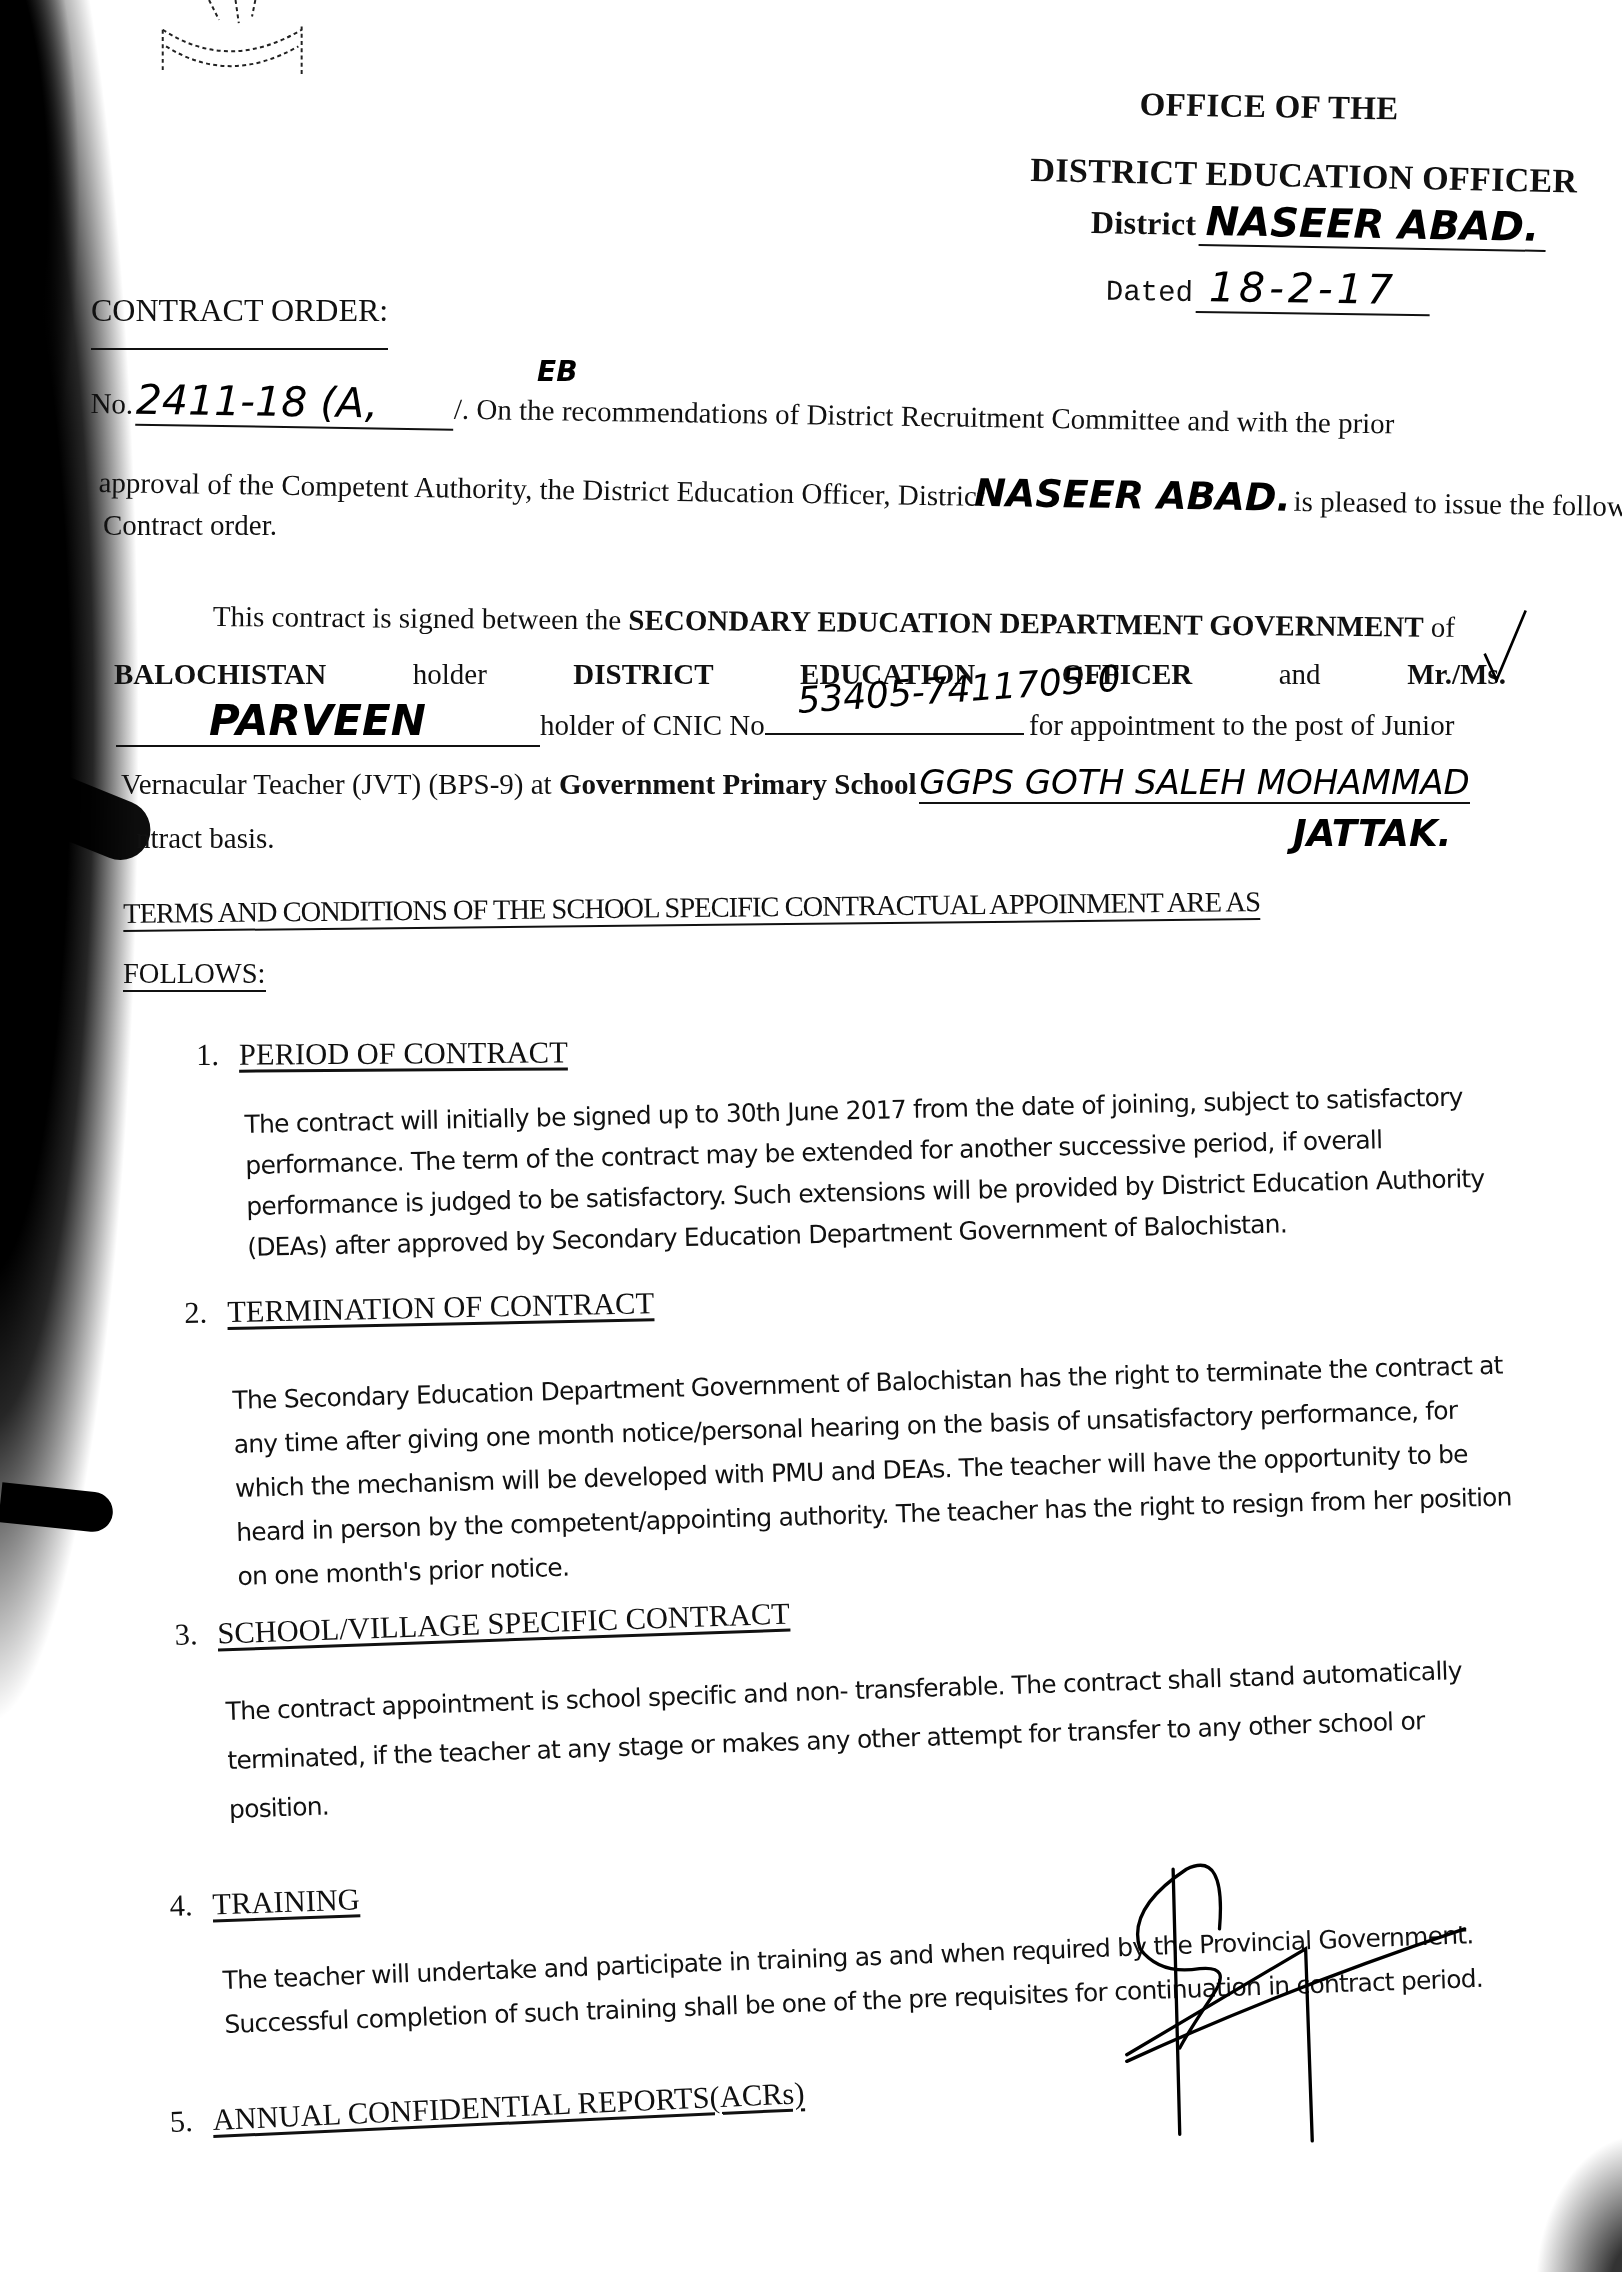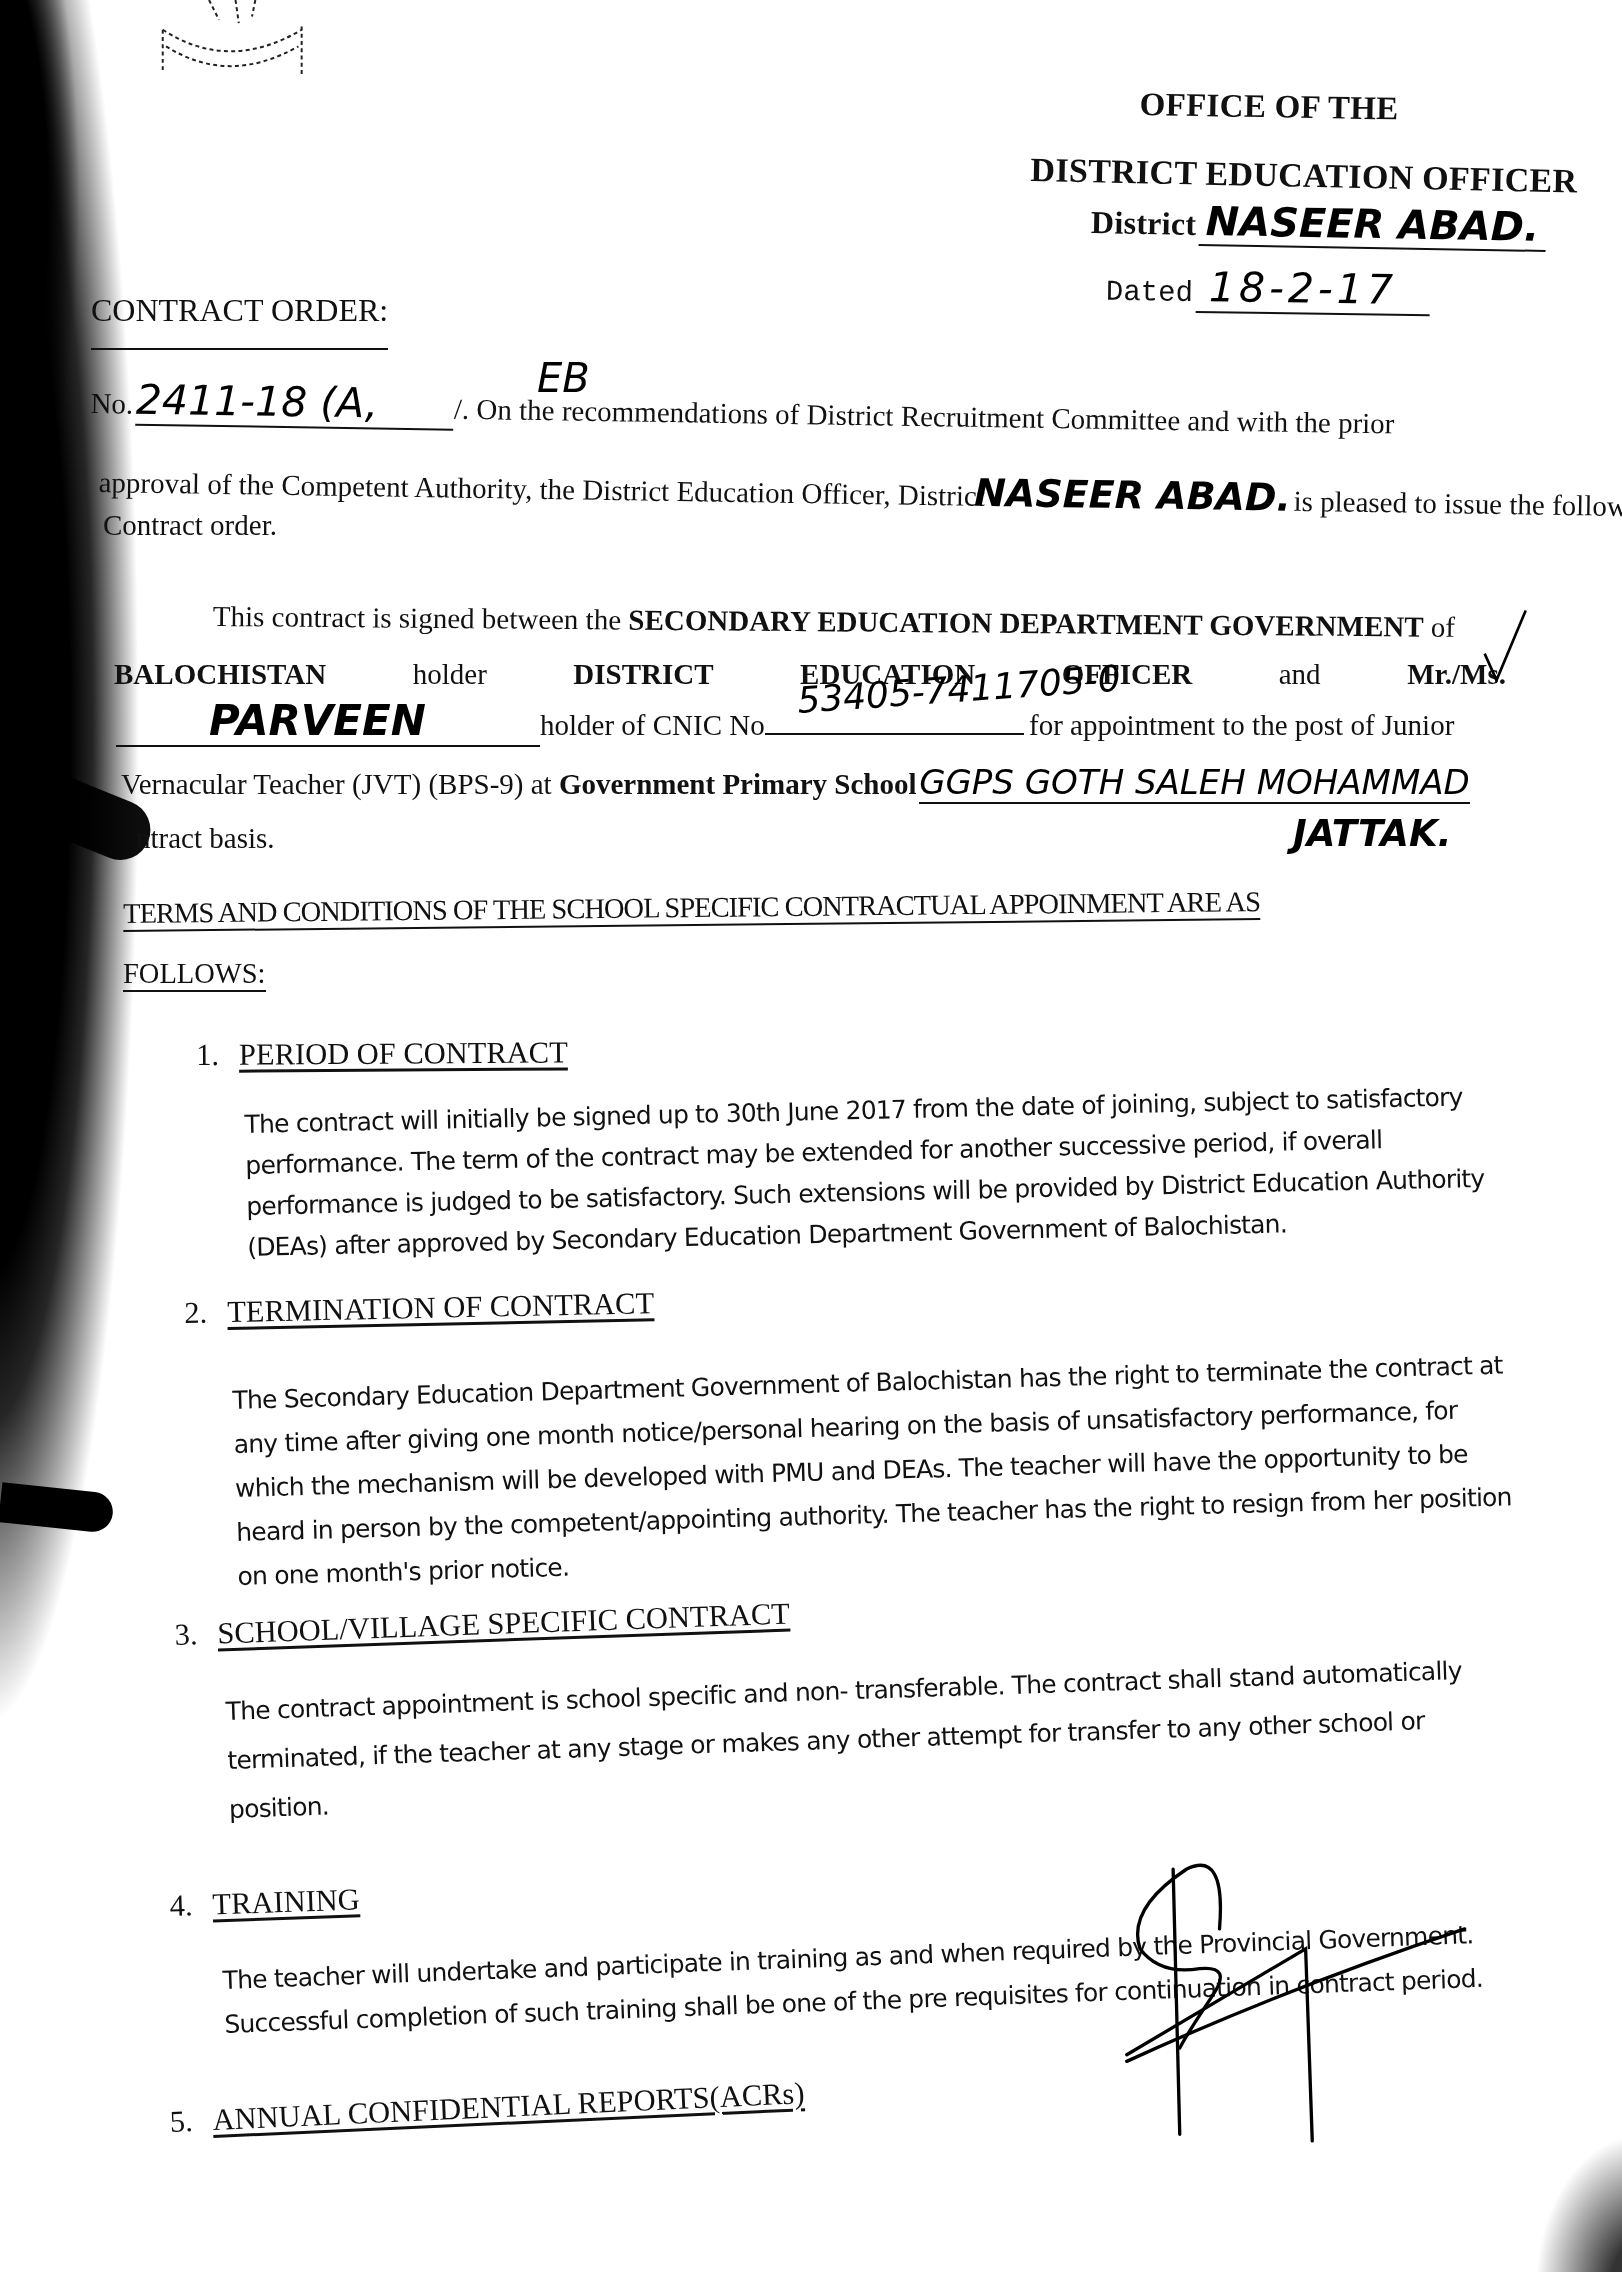--- a/index.html
+++ b/index.html
@@ -58,21 +58,21 @@
     <span style="font-family:Liberation Mono, monospace;font-size:29px;">Dated</span>
     <span class="hand uline" style="font-size:41px;font-weight:normal;padding:0 33px 0 13.3px;letter-spacing:4px;">18-2-17</span>
   </div>
 
   <div class="abs" style="left:91px;top:292px;font-family:'Liberation Serif',serif;font-size:32px;border-bottom:2.7px solid #111;padding-bottom:19px;">CONTRACT ORDER:</div>
 
   <div class="abs" style="left:91px;top:375px;transform:rotate(0.9deg);transform-origin:left top;">
     <span class="body-serif">No.</span>
     <span class="hand uline" style="font-size:41px;font-weight:normal;display:inline-block;width:318px;">2411-18 (A,</span><span class="body-serif">/. On the recommendations of District Recruitment Committee and with the prior</span>
   </div>
-  <div class="abs hand" style="left:537px;top:355px;font-size:40px;font-weight:normal;">EB</div>
+  <div class="abs hand" style="left:537px;top:355px;font-size:28px;font-weight:bold;">EB</div>
   <div class="abs" style="left:99px;top:457px;transform:rotate(0.9deg);transform-origin:left top;">
     <span class="body-serif">approval of the Competent Authority, the District Education Officer, District</span>
     <span class="hand" style="font-size:38px;margin-left:-13.3px;">NASEER ABAD.</span>
     <span class="body-serif">is pleased to issue the following</span>
   </div>
   <div class="abs body-serif" style="left:103px;top:509px;">Contract order.</div>
 
   <div class="abs" style="left:213px;top:600px;transform:rotate(0.5deg);transform-origin:left top;">
     <span class="body-serif">This contract is signed between the </span><span class="body-serif" style="font-weight:bold;">SECONDARY EDUCATION DEPARTMENT GOVERNMENT</span><span class="body-serif"> of</span>
   </div>

